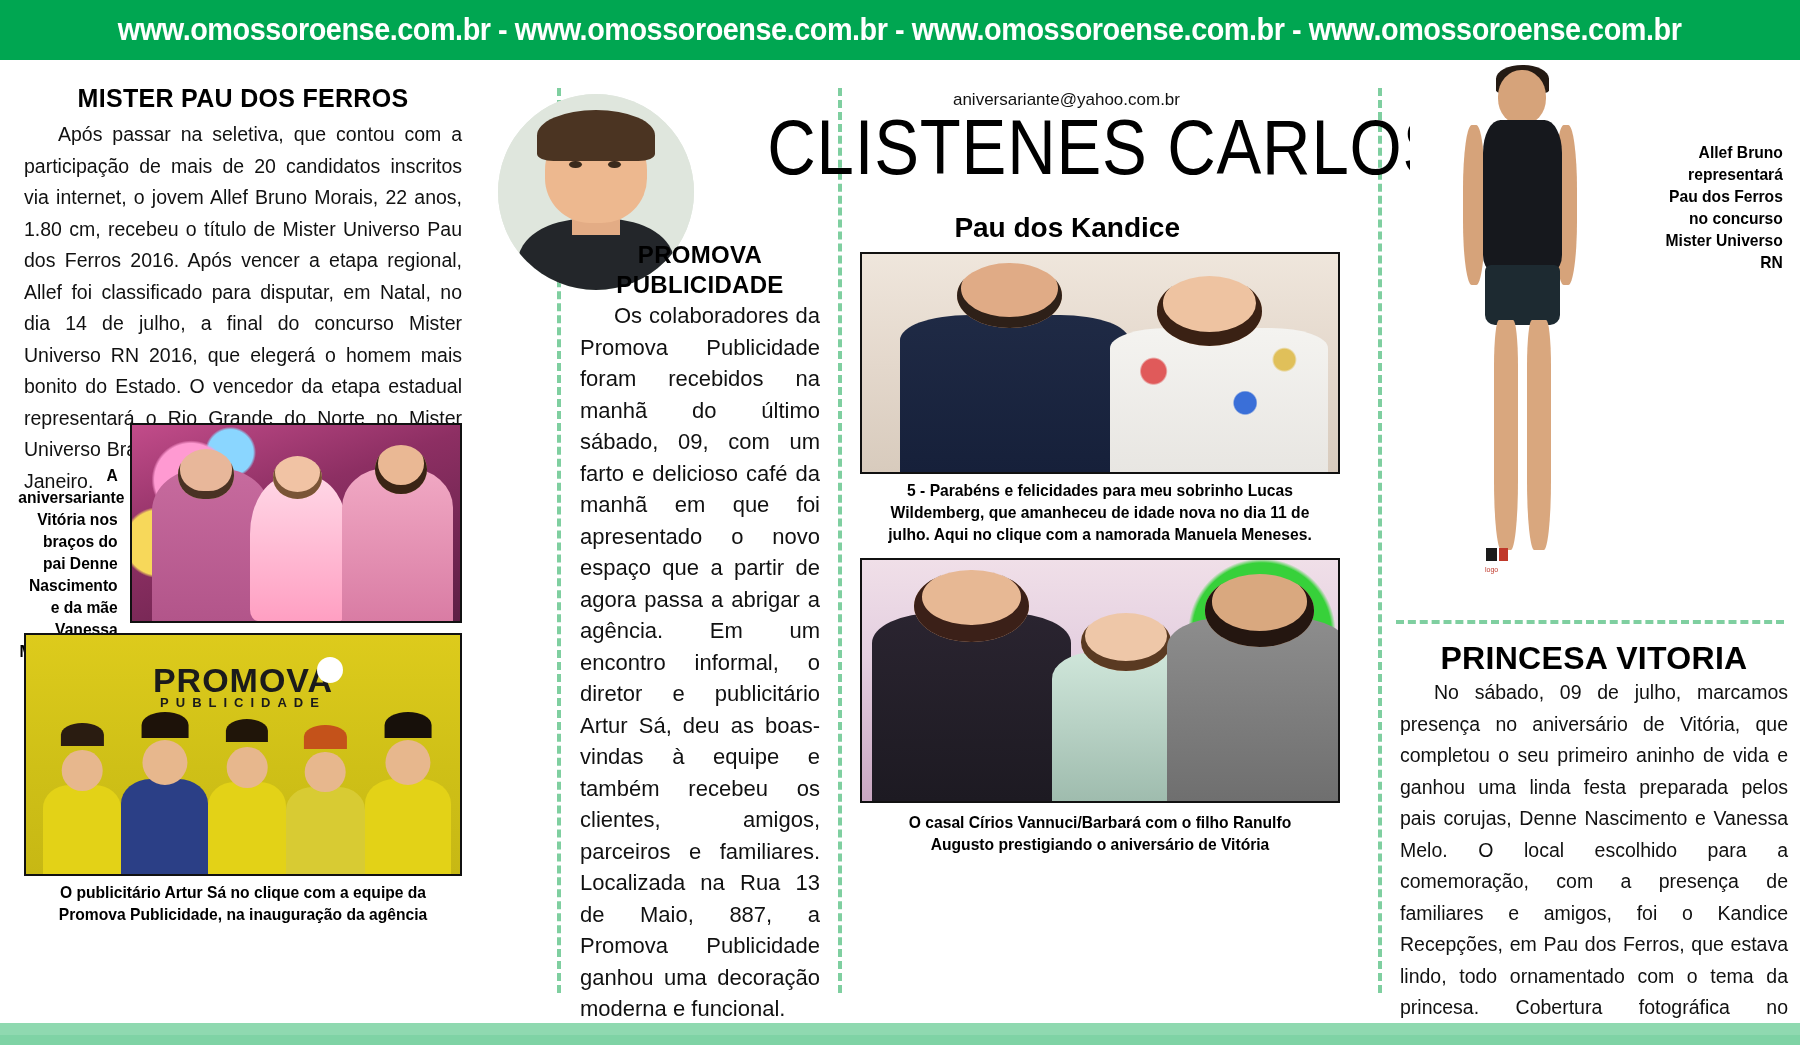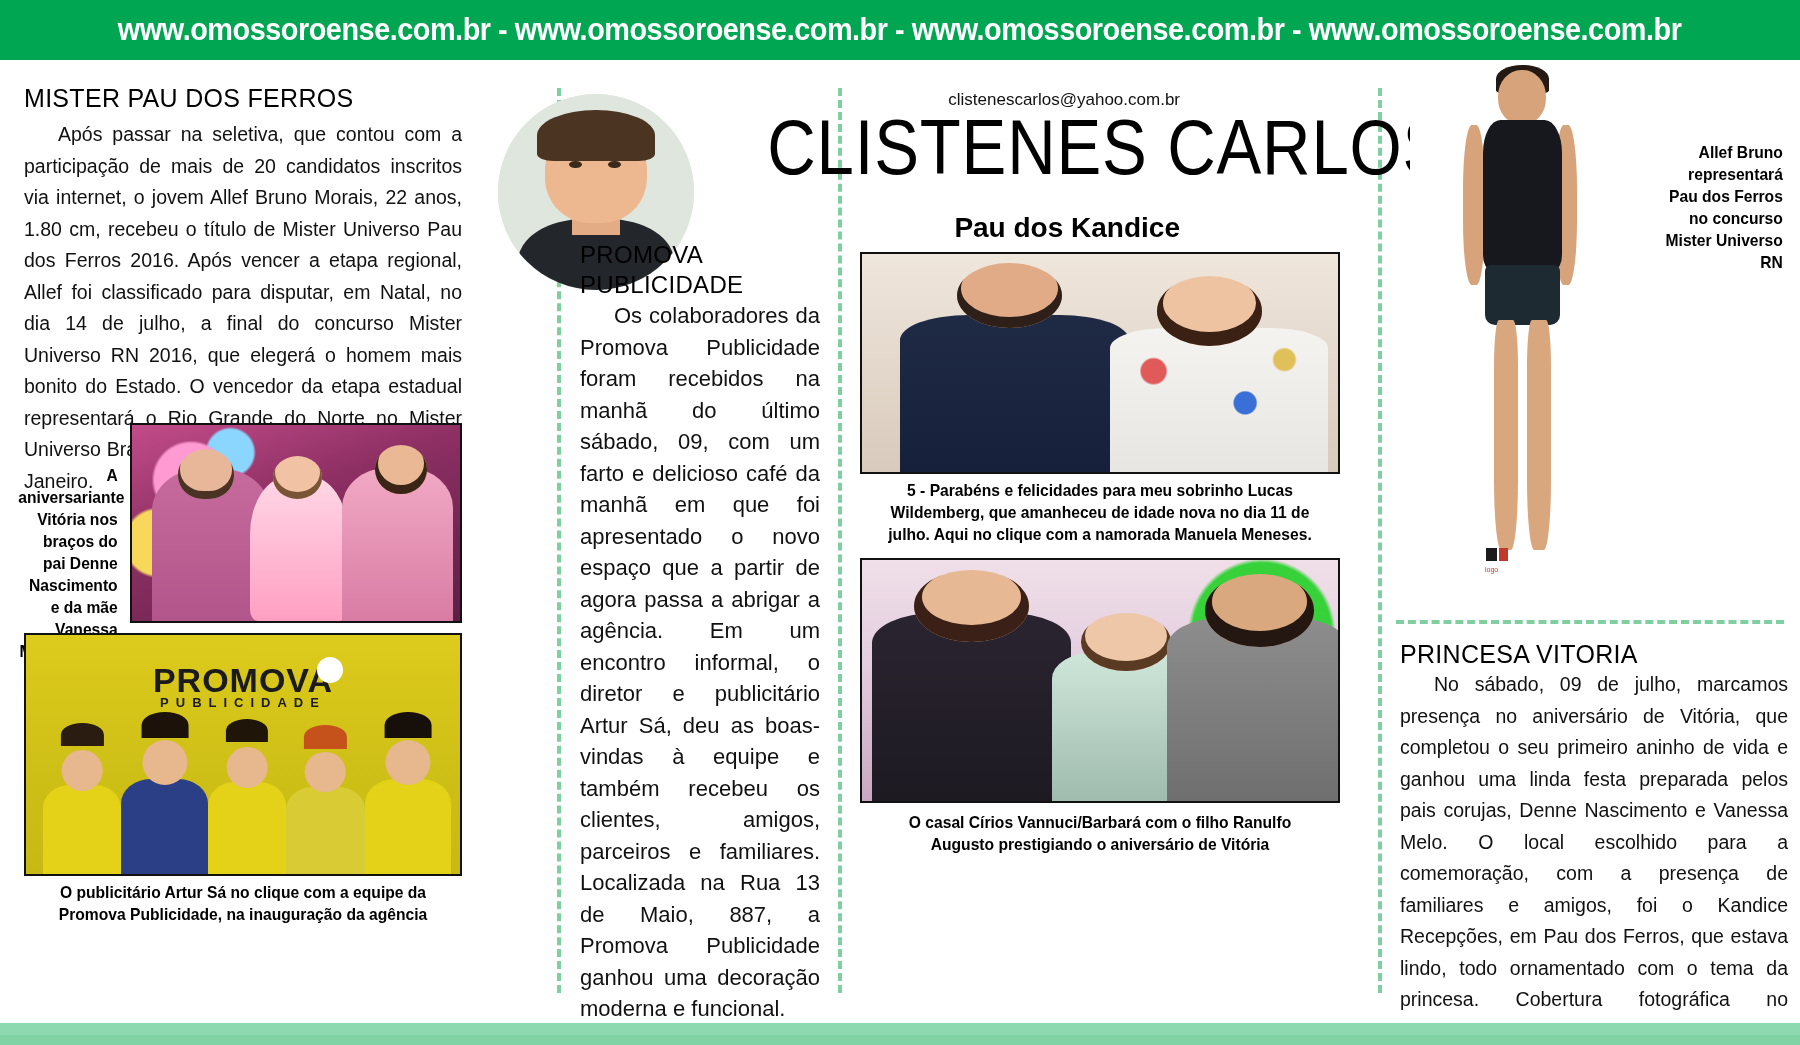--- a/index.html
+++ b/index.html
@@ -52,23 +52,24 @@
 
   .hsep{
     position:absolute;height:0;border-top:4px dashed #7fcfa0;
   }
   #hsep-right{left:1396px;top:560px;width:388px;}
 
   
   .col{position:absolute;}
   .headline{
     font-family:"Liberation Sans",sans-serif;
-    font-weight:400;
+    font-weight:700;
     font-size:25px;
     letter-spacing:0.3px;
+    text-align:center;
     color:#000;
   }
   .body{
     font-family:"Liberation Sans",sans-serif;
     font-size:19.5px;
     line-height:31.5px;
     text-align:justify;
     color:#111;
     hyphens:none;
   }
@@ -153,21 +154,21 @@
   #photo-casal{left:860px;top:498px;width:480px;height:245px;}
   #cap-casal{position:absolute;left:860px;top:752px;width:480px;}
 
   
   #photo-allef{
     position:absolute;left:1410px;top:0px;width:220px;height:500px;overflow:hidden;
   }
   #cap-allef{position:absolute;left:1660px;top:82px;width:128px;}
 
   #c4{position:absolute;left:1400px;top:580px;width:388px;}
-  #c4 .headline{font-size:25px;}
+  #c4 .headline{font-size:32px;}
   #c4-body{width:388px;font-size:19.5px;line-height:31.5px;text-align:justify;}
 
   
   #logo-mark{
     position:absolute;left:1480px;top:486px;width:36px;height:30px;
   }
 
   
   .p1-bg{position:absolute;inset:0;background:
      radial-gradient(circle at 18% 28%, #ff9ad2 0 12%, transparent 13%),
@@ -324,21 +325,21 @@
       <div class="av-eye" style="left:56%;bottom:62%"></div>
     </div>
 
     <div class="col" id="c2" style="top:180px">
       <div class="headline">PROMOVA</div>
       <div class="headline">PUBLICIDADE</div>
       <div class="body" id="c2-body"><span class="indent"></span><span>Os colaboradores da Promova Publicidade foram recebidos na manhã do último sábado, 09, com um farto e delicioso café da manhã em que foi apresentado o novo espaço que a partir de agora passa a abrigar a agência. Em um encontro informal, o diretor e publicitário Artur Sá, deu as boas-vindas à equipe e também recebeu os clientes, amigos, parceiros e familiares. Localizada na Rua 13 de Maio, 887, a Promova Publicidade ganhou uma decoração moderna e funcional.</span></div>
       <div class="body" style="width:240px"><span class="indent"></span><span>Confira as fotos no www.aniversariante.com.br.</span></div>
     </div>
 
-    <div id="email">clistenescarlos@yahoo.com.br</div>
+    <div id="email">aniversariante@yahoo.com.br</div>
     <div id="masthead">CLISTENES CARLOS</div>
     <div id="masthead-sub">Pau dos Kandice</div>
 
     <div class="photo" id="photo-lucas">
       <div class="p3-bg"></div>
       <div class="p3-m"></div>
         <div class="p3-mh"></div>
       <div class="p3-w"></div>
         <div class="p3-wh"></div>
     </div>

